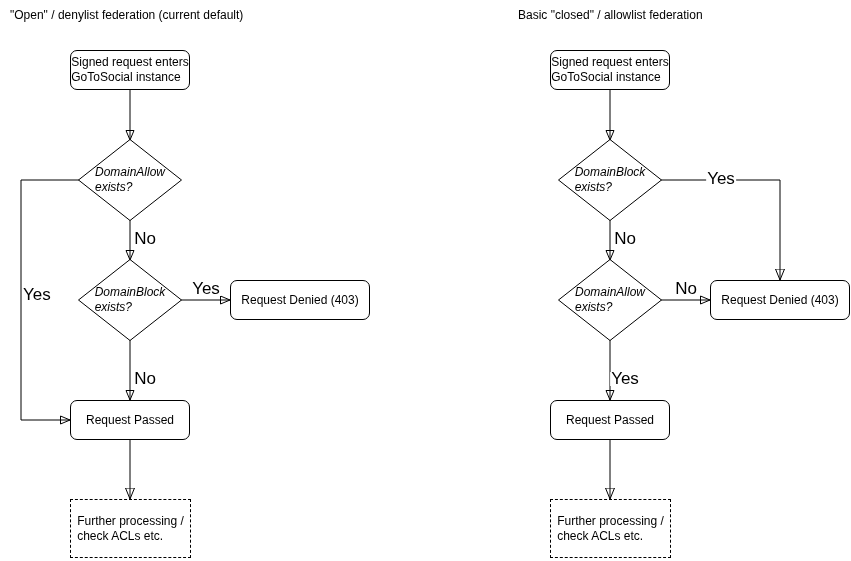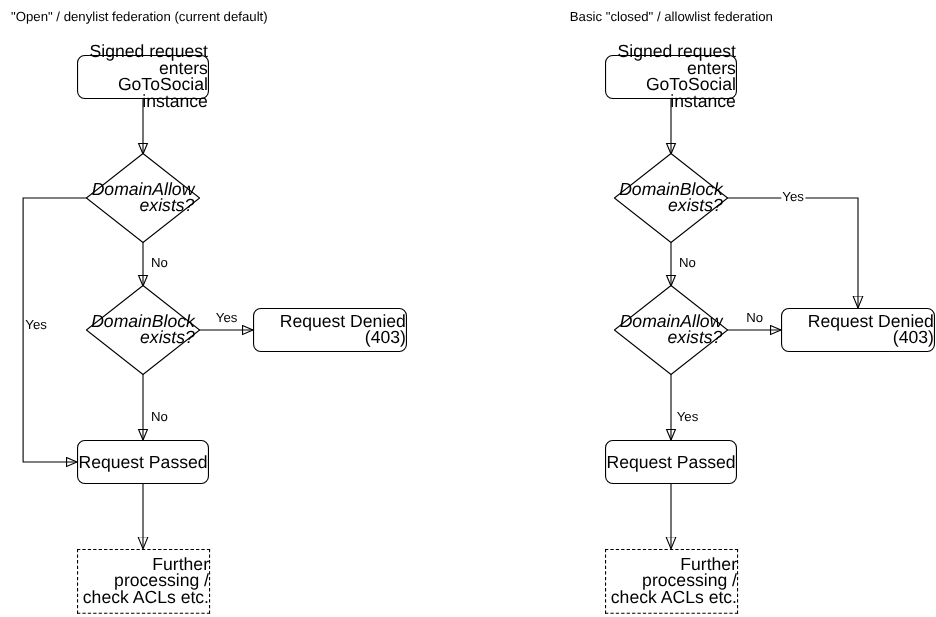--- a/index.html
+++ b/index.html
@@ -13,40 +13,40 @@
   }
   .wires{position:absolute;left:0;top:0;z-index:0;}
   .wires path{stroke:#000000;stroke-width:1;fill:none;}
   .chart-title{
     position:absolute;z-index:2;
     font-size:12px;line-height:15px;white-space:nowrap;
   }
   .node{
     position:absolute;z-index:1;
     display:flex;align-items:center;justify-content:center;
-    text-align:right;
-    font-size:16px;line-height:15px;
+    text-align:left;
+    font-size:12px;line-height:15px;
     box-sizing:border-box;
     background:#ffffff;
   }
   .node .txt{white-space:pre-line;}
   .rect{
     border:1px solid #000000;
     border-radius:7px;
   }
   .dashed{
     border:1px dashed #000000;
     border-radius:0;
   }
   .diamond{background:transparent;border:none;}
   .diamond svg{position:absolute;left:0;top:0;width:100%;height:100%;}
   .diamond .txt{position:relative;z-index:1;font-style:italic;}
   .edge-label{
     position:absolute;z-index:2;
-    font-size:12px;line-height:14px;
+    font-size:17px;line-height:14px;
     background:#ffffff;
     padding:0 1px;
     white-space:nowrap;
     transform:translate(-50%,-50%);
   }
   .edge-label.no-center{transform:translate(0,-50%);}
 </style>
 </head>
 <body>
 

